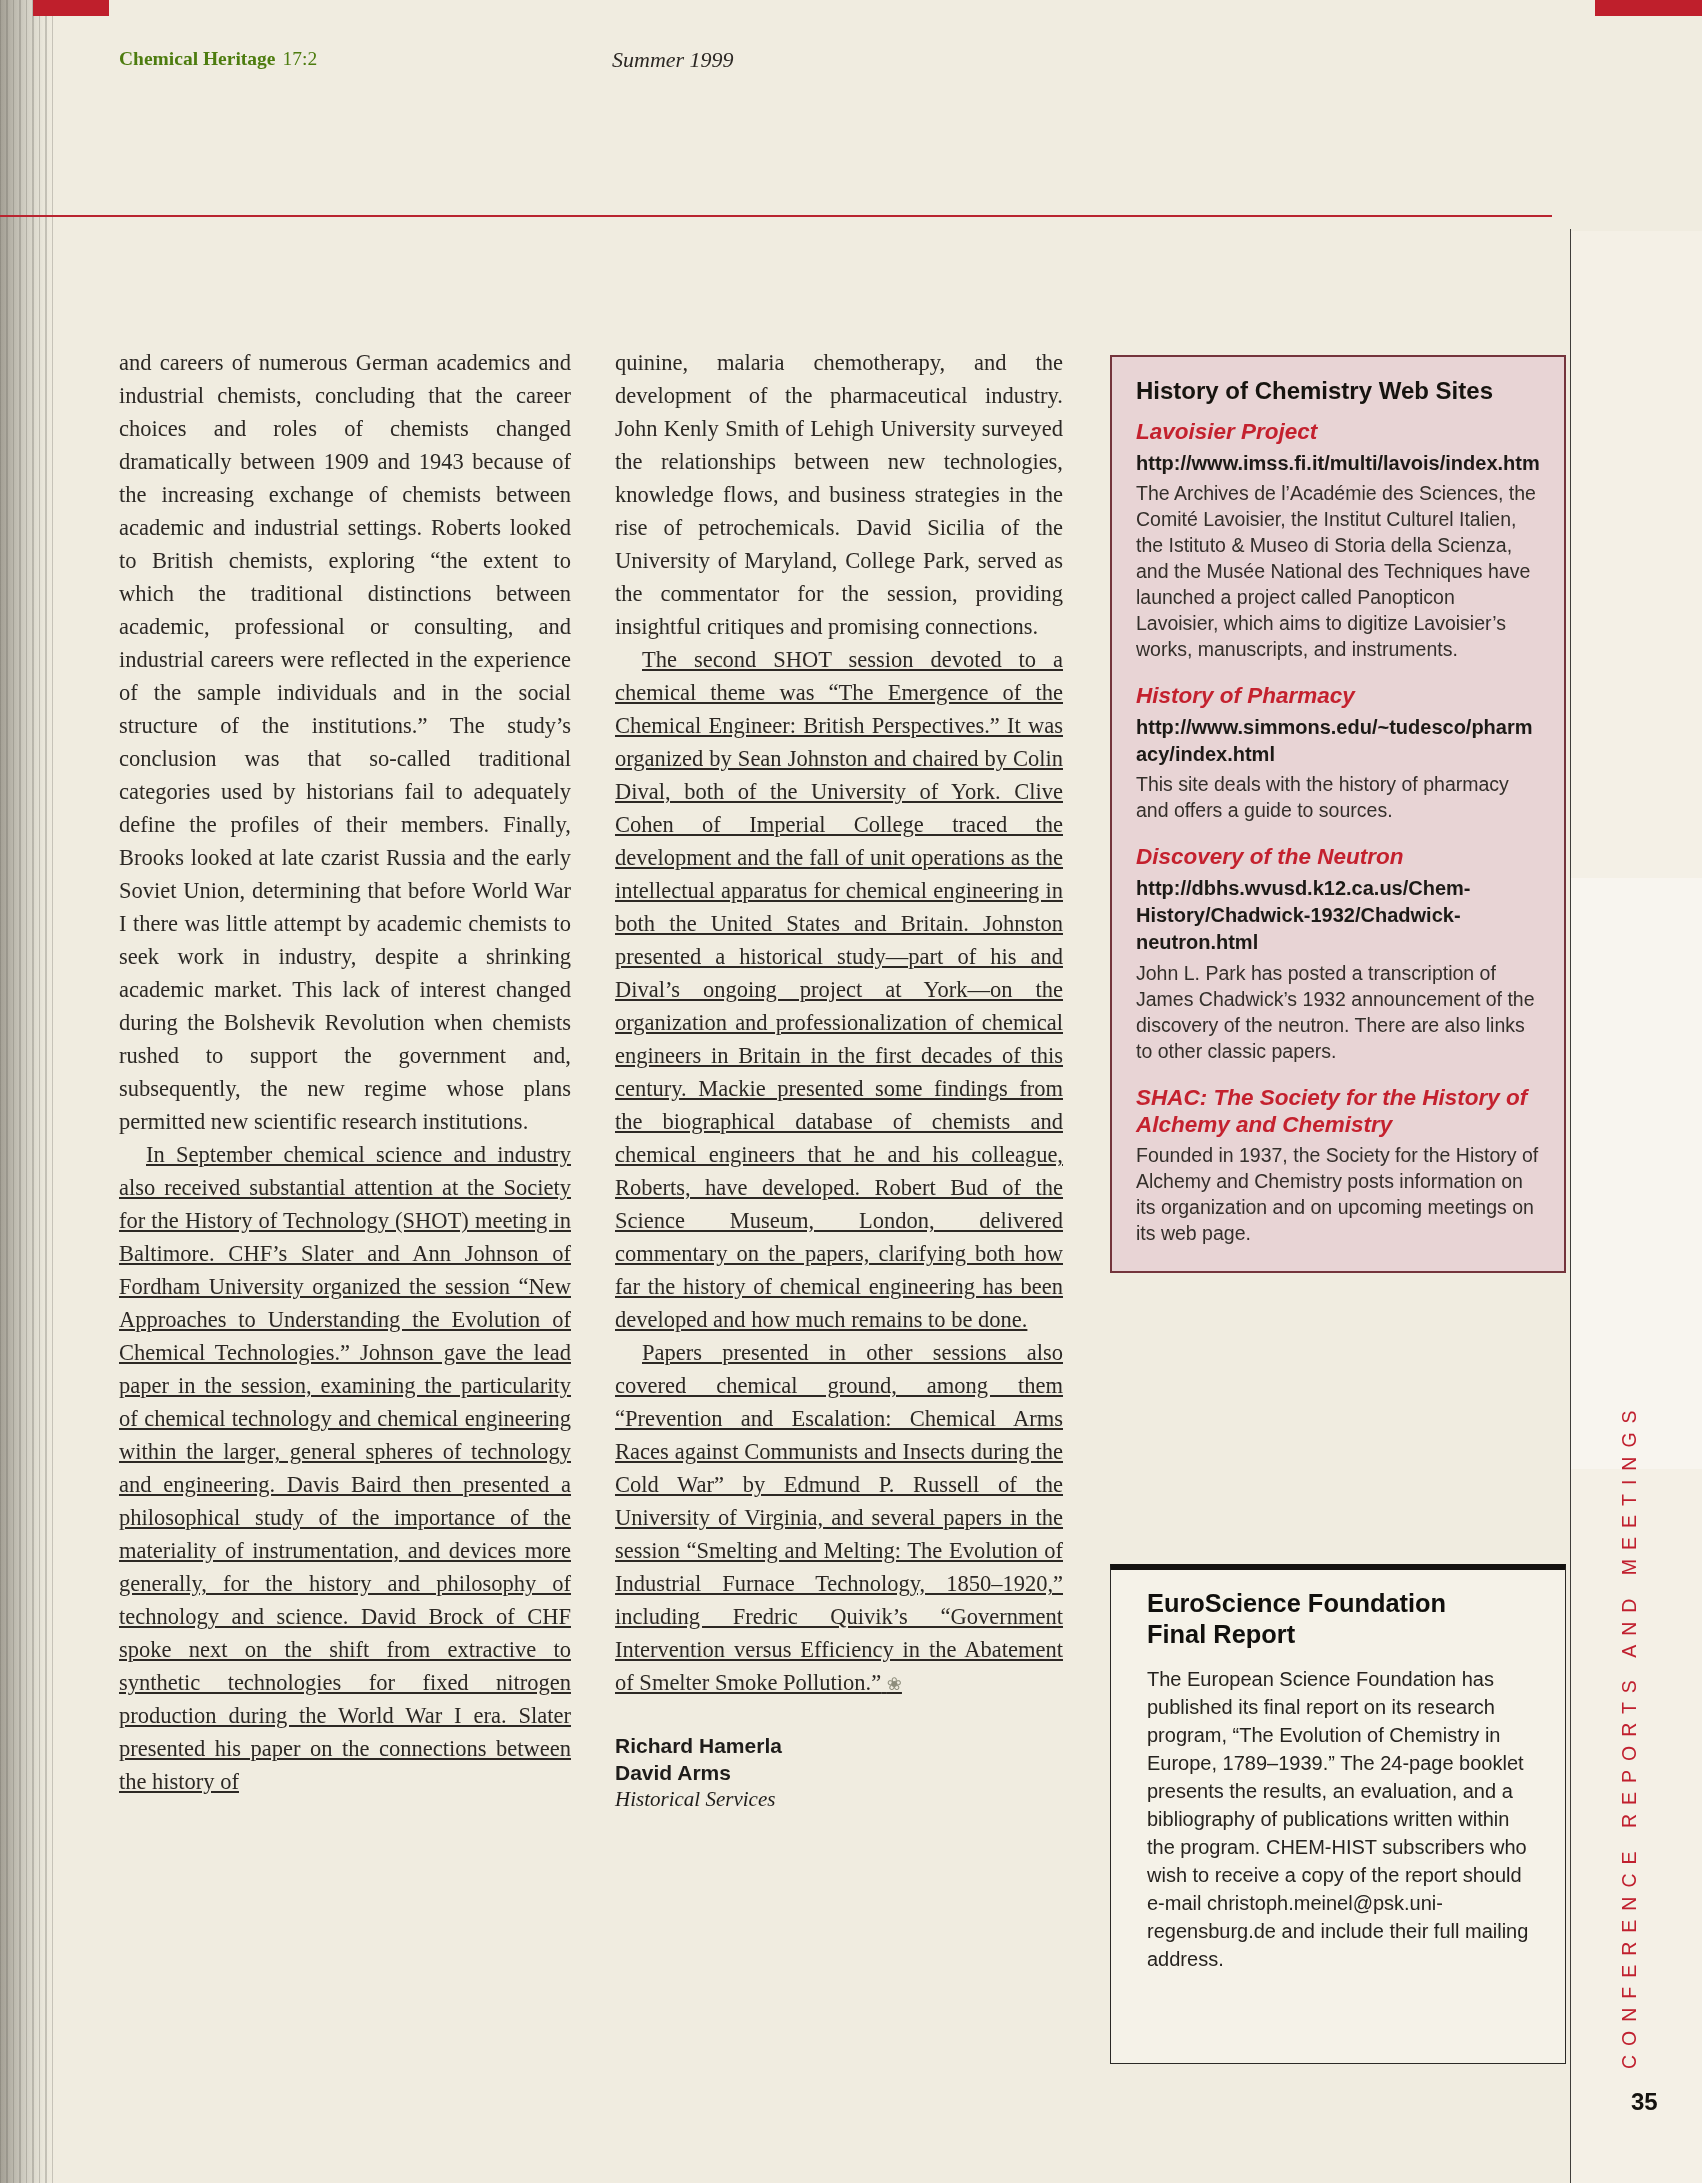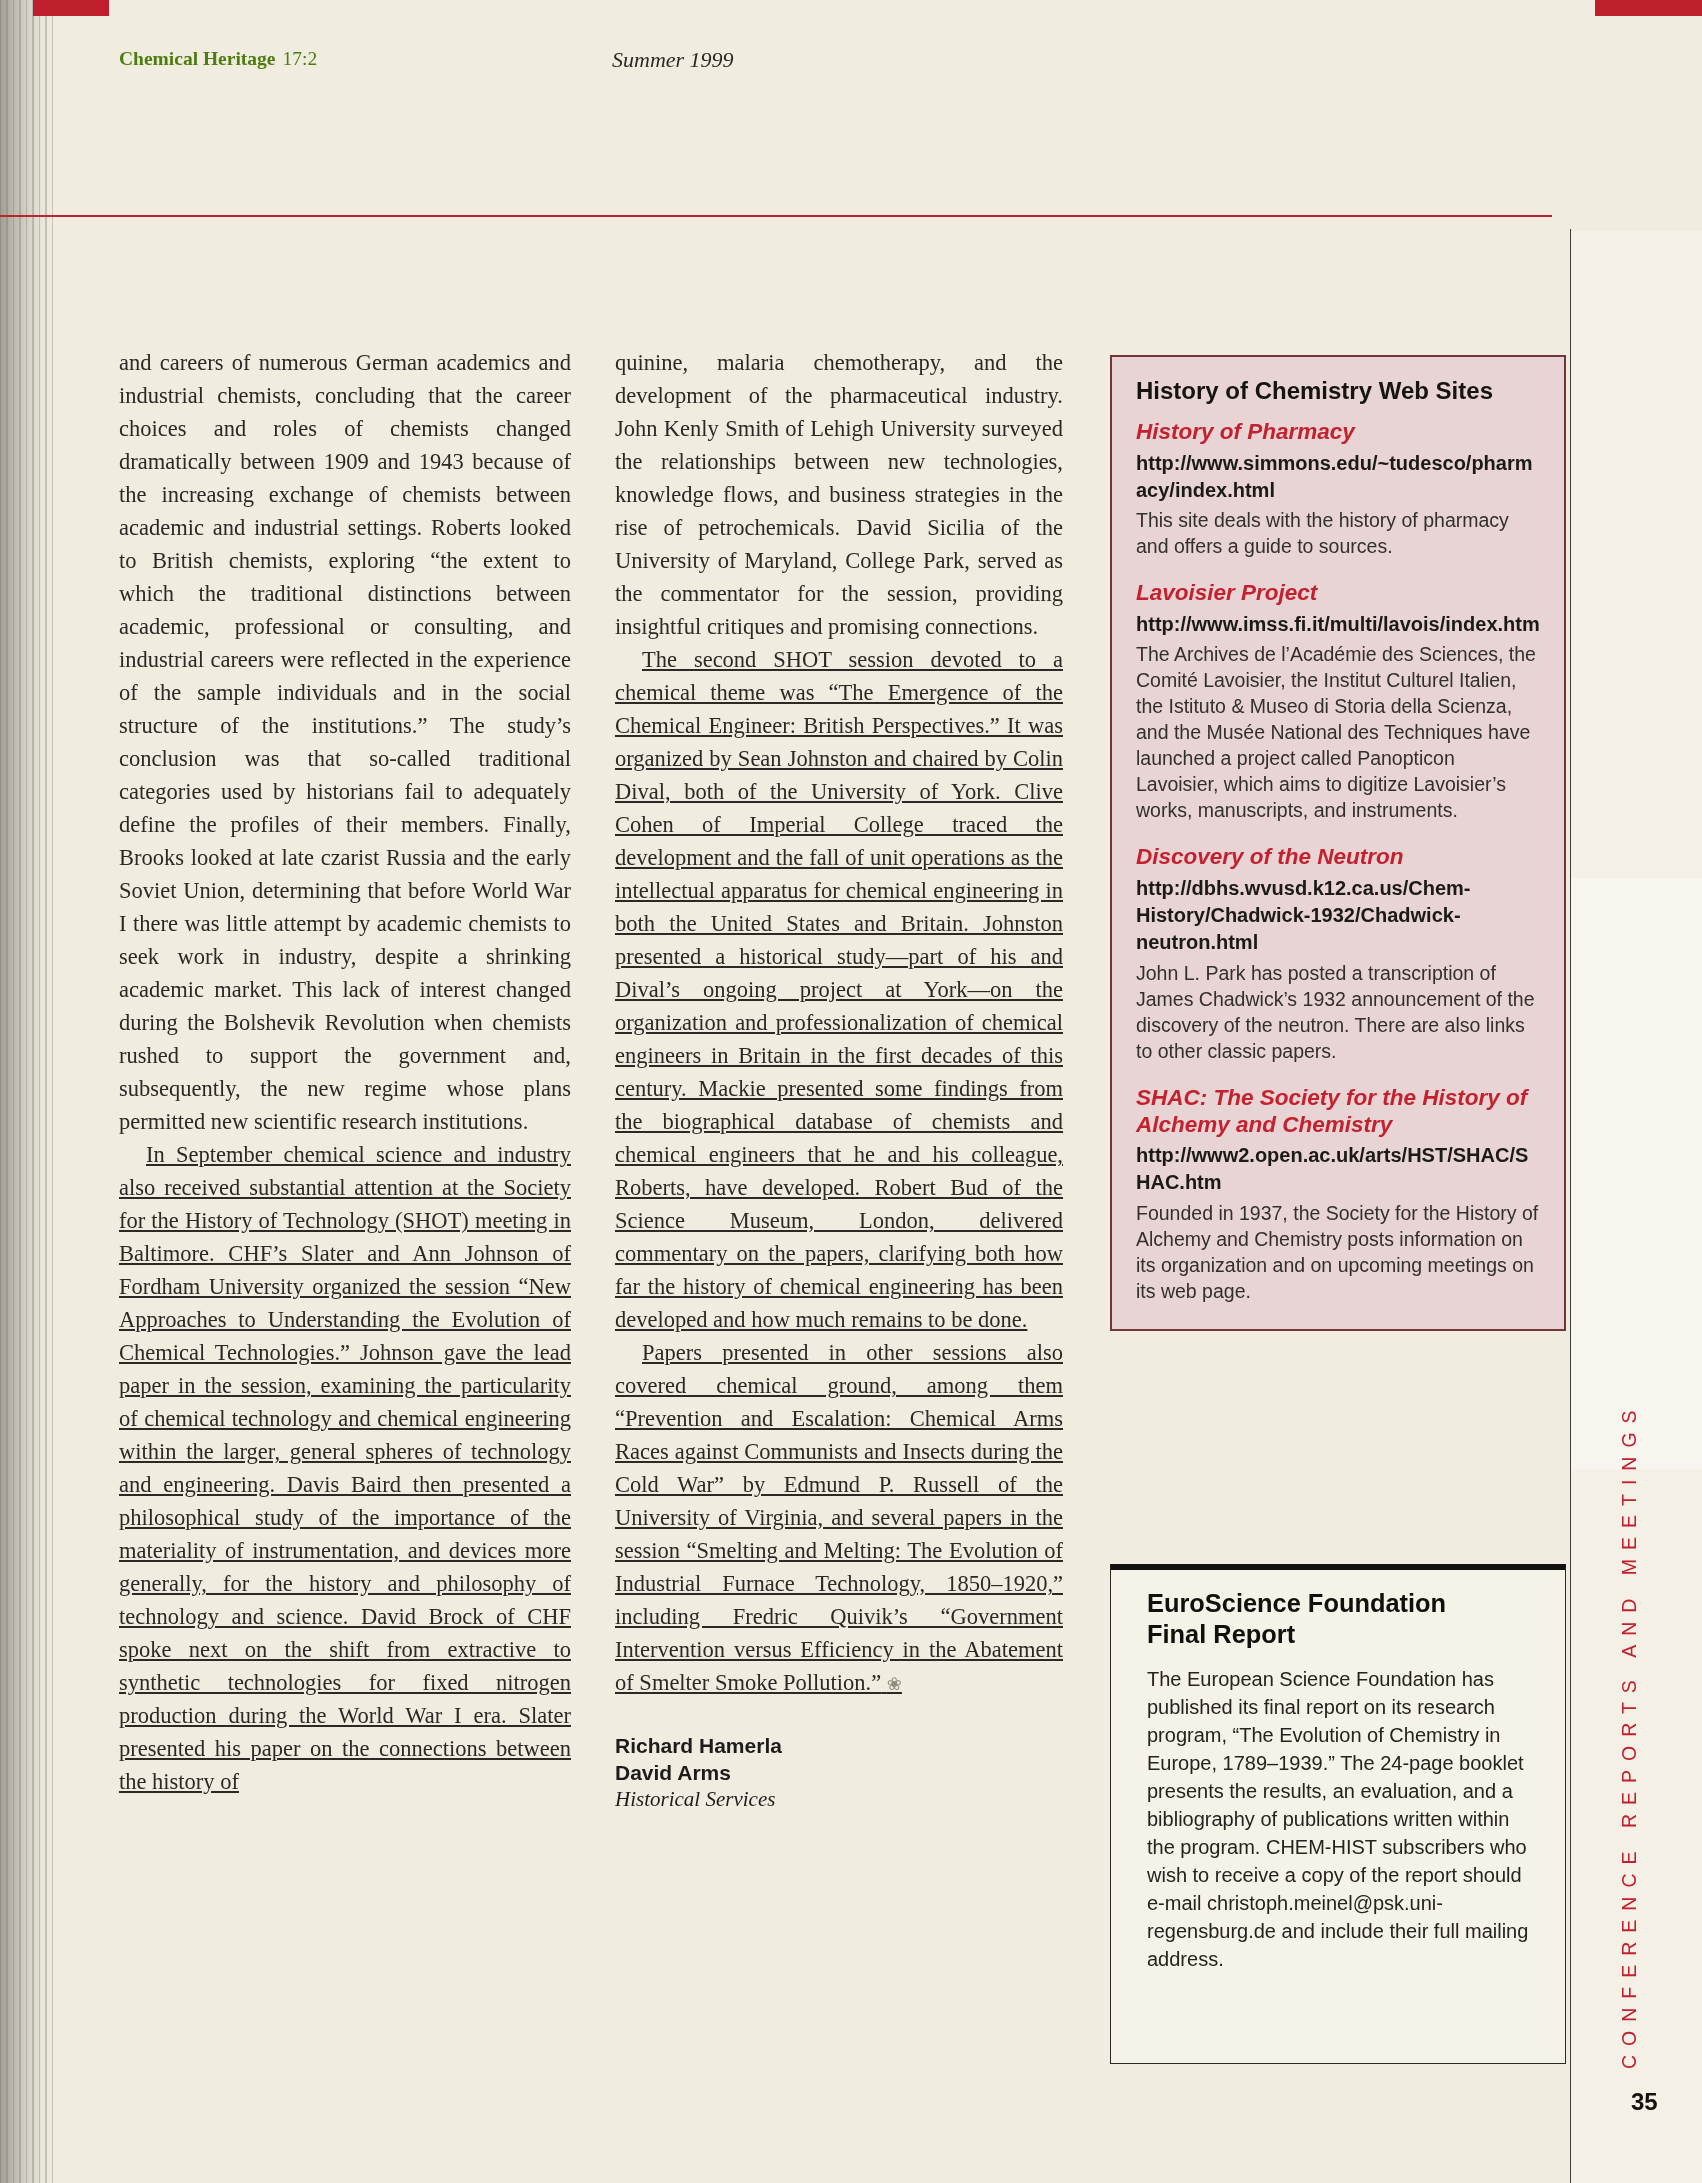--- a/index.html
+++ b/index.html
@@ -101,40 +101,39 @@
       <div class="byline-name">Richard Hamerla</div>
       <div class="byline-name">David Arms</div>
       <div class="byline-org">Historical Services</div>
     </div>
   </section>
 
   <aside class="webbox">
     <h2>History of Chemistry Web Sites</h2>
 
     <div class="entry">
+      <h3>Lavoisier Project</h3>
+      <div class="url">http://www.imss.fi.it/multi/lavois/index.htm</div>
+      <p class="desc">The Archives de l’Académie des Sciences, the Comité Lavoisier, the Institut Culturel Italien, the Istituto &amp; Museo di Storia della Scienza, and the Musée National des Techniques have launched a project called Panopticon Lavoisier, which aims to digitize Lavoisier’s works, manuscripts, and instruments.</p>
+    </div>
+
+    <div class="entry">
       <h3>History of Pharmacy</h3>
       <div class="url">http://www.simmons.edu/~tudesco/pharmacy/index.html</div>
       <p class="desc">This site deals with the history of pharmacy and offers a guide to sources.</p>
-    </div>
-
-    <div class="entry">
-      <h3>Lavoisier Project</h3>
-      <div class="url">http://www.imss.fi.it/multi/lavois/index.htm</div>
-      <p class="desc">The Archives de l’Académie des Sciences, the Comité Lavoisier, the Institut Culturel Italien, the Istituto &amp; Museo di Storia della Scienza, and the Musée National des Techniques have launched a project called Panopticon Lavoisier, which aims to digitize Lavoisier’s works, manuscripts, and instruments.</p>
     </div>
 
     <div class="entry">
       <h3>Discovery of the Neutron</h3>
       <div class="url">http://dbhs.wvusd.k12.ca.us/Chem-History/Chadwick-1932/Chadwick-neutron.html</div>
       <p class="desc">John L. Park has posted a transcription of James Chadwick’s 1932 announcement of the discovery of the neutron. There are also links to other classic papers.</p>
     </div>
 
     <div class="entry">
       <h3>SHAC: The Society for the History of Alchemy and Chemistry</h3>
-      <div class="url">http://www2.open.ac.uk/arts/HST/SHAC/SHAC.htm</div>
       <p class="desc">Founded in 1937, the Society for the History of Alchemy and Chemistry posts information on its organization and on upcoming meetings on its web page.</p>
     </div>
   </aside>
 
   <aside class="eurobox">
     <div class="title-line">EuroScience Foundation</div>
     <div class="title-line">Final Report</div>
     <p>The European Science Foundation has published its final report on its research program, “The Evolution of Chemistry in Europe, 1789–1939.” The 24-page booklet presents the results, an evaluation, and a bibliography of publications written within the program. CHEM-HIST subscribers who wish to receive a copy of the report should e-mail christoph.meinel@psk.uni-regensburg.de and include their full mailing address.</p>
   </aside>
 

